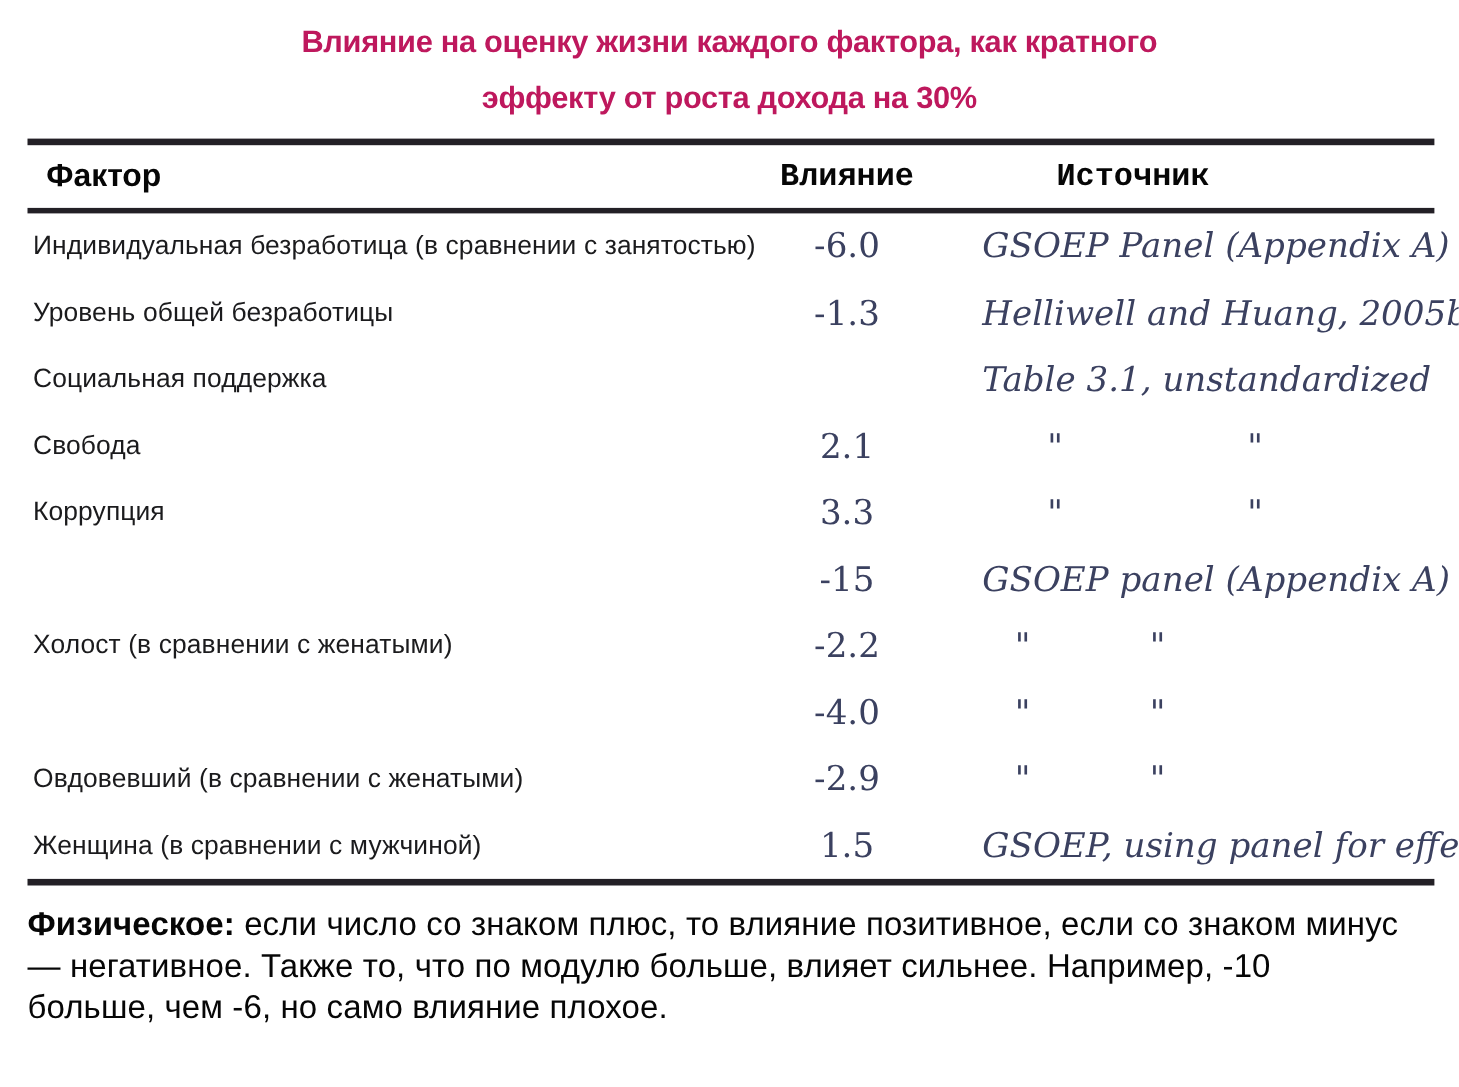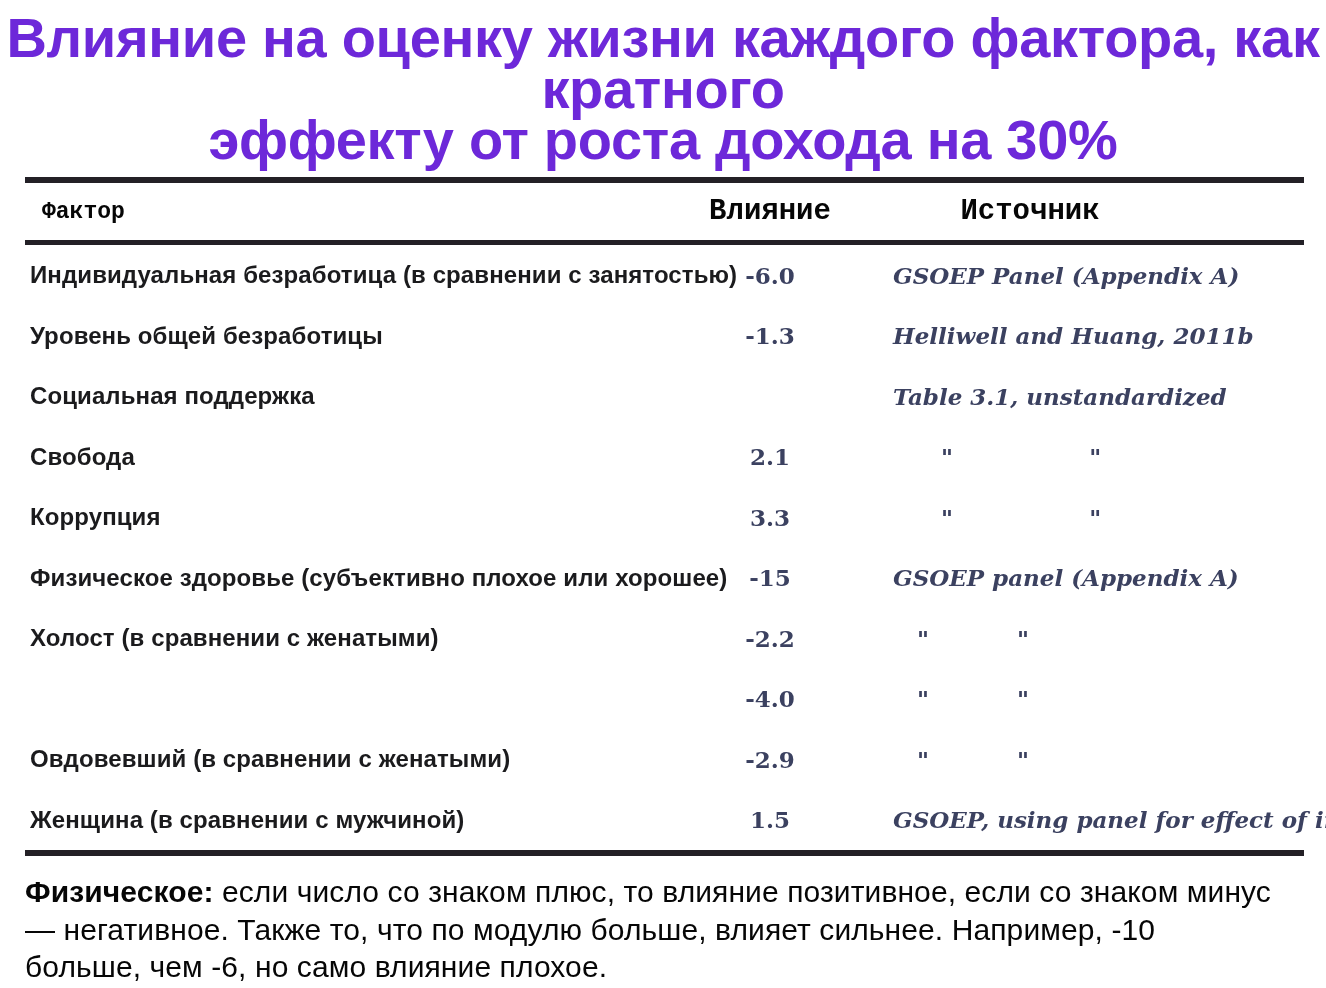--- a/index.html
+++ b/index.html
@@ -12,25 +12,25 @@
     height: 988px;
     font-family: "Liberation Sans", sans-serif;
     color: #1b1b1d;
     overflow: hidden;
   }
   .page { position: relative; width: 1326px; height: 988px; }
 
   .title {
     margin: 12px 0 0 0;
     text-align: center;
-    font-size: 56px;
+    font-size: 28px;
     line-height: 51px;
     font-weight: 700;
     letter-spacing: -0.3px;
-    color: #6d28d9;
+    color: #be185d;
   }
 
   .table {
     margin: 12px 0 0 25px;
     width: 1279px;
     position: relative;
   }
   .rule {
     width: 100%;
     background: #232026;
@@ -39,24 +39,23 @@
   .rule-mid   { height: 5px; }
 
   .header-row {
     position: relative;
     height: 57px;
     display: flex;
     align-items: center;
   }
   .h-factor {
     padding-left: 17px;
-    font-size: 23px;
+    font-size: 29px;
     font-weight: 700;
     color: #060606;
-    font-family: Liberation Mono, monospace;
   }
   .h-value, .h-source {
     position: absolute;
     top: 0; bottom: 0;
     display: flex;
     align-items: center;
     justify-content: center;
     font-size: 29px;
     font-weight: 700;
     color: #060606;
@@ -64,35 +63,34 @@
   }
   .h-value  { left: 675px; width: 140px; }
   .h-source { left: 830px; width: 350px; }
 
   .rows {}
   .row {
     position: relative;
     height: 60.5px;
     display: flex;
     align-items: center;
-    font-weight: bold;
   }
   .cell-factor {
     padding-left: 5px;
     font-size: 24px;
     color: #1b1b1d;
     letter-spacing: 0.1px;
   }
   .cell-value, .cell-source {
     position: absolute;
     top: 0; bottom: 0;
     display: flex;
     align-items: center;
     font-family: "DejaVu Serif", serif;
-    font-size: 23px;
+    font-size: 31px;
     color: #3b4160;
   }
   .cell-value {
     left: 675px;
     width: 140px;
     justify-content: center;
   }
   .cell-source {
     left: 868px;
     right: 0;
@@ -131,21 +129,21 @@
     <div class="rows" id="rows">
   <div class="row">
     <div class="cell-factor">Индивидуальная безработица  (в сравнении с занятостью)</div>
     <div class="cell-value">-6.0</div>
     <div class="cell-source">GSOEP Panel (Appendix A)</div>
   </div>
 
   <div class="row">
     <div class="cell-factor">Уровень общей безработицы</div>
     <div class="cell-value">-1.3</div>
-    <div class="cell-source">Helliwell and Huang, 2011b</div>
+    <div class="cell-source">Helliwell and Huang, 2005b</div>
   </div>
 
   <div class="row">
     <div class="cell-factor">Социальная поддержка</div>
     <div class="cell-source">Table 3.1, unstandardized</div>
   </div>
 
   <div class="row">
     <div class="cell-factor">Свобода</div>
     <div class="cell-value">2.1</div>
@@ -153,21 +151,20 @@
   </div>
 
   <div class="row">
     <div class="cell-factor">Коррупция</div>
     <div class="cell-value">3.3</div>
     <div class="cell-source">      "                 "</div>
   </div>
 
 
   <div class="row">
-    <div class="cell-factor">Физическое здоровье (субъективно плохое или хорошее)</div>
     <div class="cell-value">-15</div>
     <div class="cell-source">GSOEP panel (Appendix A)</div>
   </div>
 
   <div class="row">
     <div class="cell-factor">Холост (в сравнении с женатыми)</div>
     <div class="cell-value">-2.2</div>
     <div class="cell-source">   "           "</div>
   </div>
 

